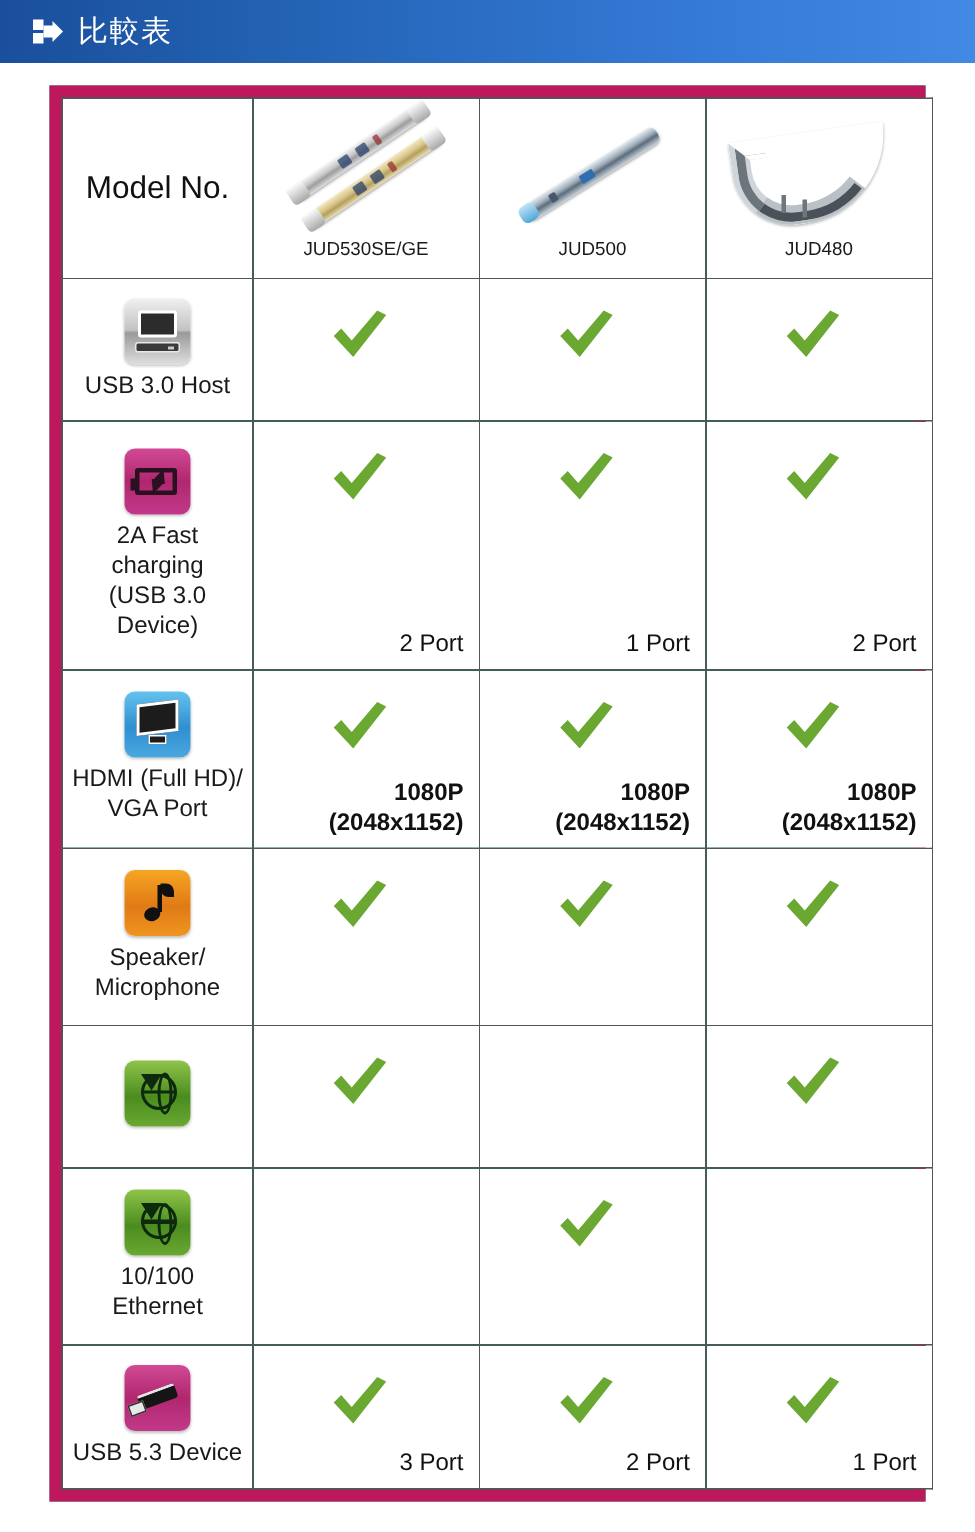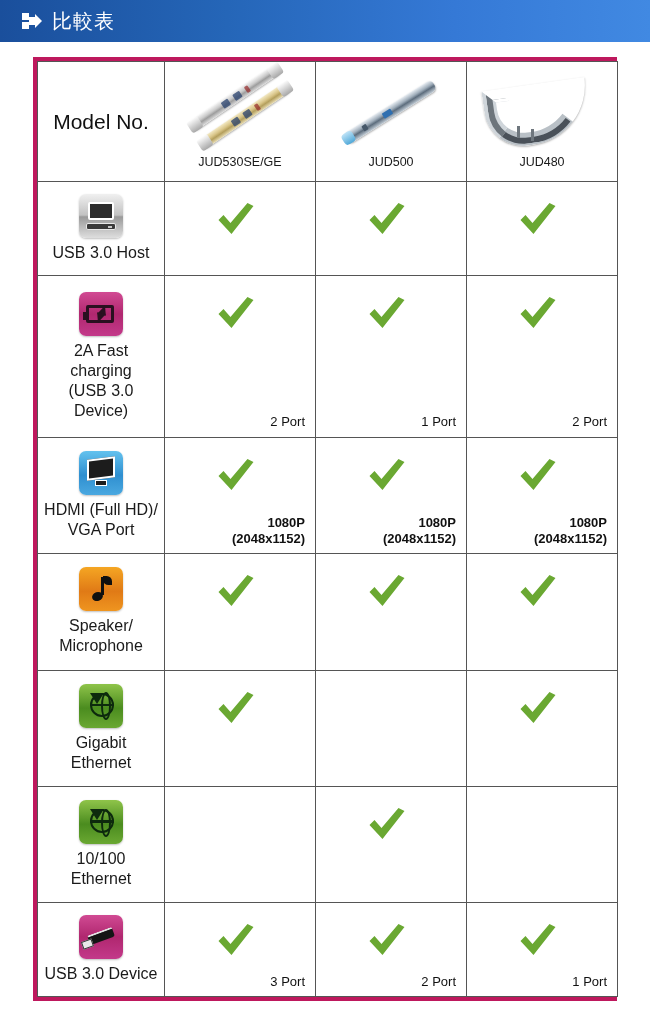--- a/index.html
+++ b/index.html
@@ -49,21 +49,21 @@
     font-weight: normal;
     letter-spacing: 1px;
     line-height: 1;
   }
 
   
   .table-frame {
     position: absolute;
     left: 33px; top: 57px;
     width: 584px; height: 944px;
-    border: 4px solid #be185d;
+    border: 8px solid #be185d;
     background: #0f766e;
   }
   table.compare {
     width: 100%;
     height: 100%;
     border-collapse: collapse;
     table-layout: fixed;
   }
   table.compare td {
     border: 1px solid #555555;
@@ -372,21 +372,21 @@
     top: 14px;
     transform: translateX(-56%);
     width: 42px; height: 38px;
   }
   .check svg { display: block; width: 42px; height: 38px; }
   .note {
     position: absolute;
     right: 2px;
     bottom: 2px;
     text-align: right;
-    font-size: 13px;
+    font-size: 16px;
     color: #111111;
     line-height: 1.25;
     white-space: pre-line;
   }
   .row-tall .val-inner { min-height: 82px; font-weight: bold; }
 </style>
 </head>
 <body>
 
 <div class="page-header">
@@ -618,21 +618,20 @@
               </span>
             </div>
           </td>
         </tr>
         <tr class="">
           <td class="feature-cell">
             <div class="feat-icon ic-green">
               <span class="g-globe"></span>
               <span class="g-arrow"></span>
             </div>
-            <div class="feat-label">Gigabit<br>Ethernet</div>
           </td>
           <td class="val-cell">
             <div class="val-inner">
               <span class="check">
                 <svg viewBox="0 0 42 38">
                   <path d="M4 20 L9 15 L16 23 L33 3 L39 6 L17 34 Z" fill="#ffffff" opacity=".9" transform="translate(1.5,2)"></path>
                   <path d="M4 20 L9 15 L16 23 L33 3 L39 6 L17 34 Z" fill="#6aa832"></path>
                 </svg>
               </span>
             </div>
@@ -674,21 +673,21 @@
           </td>
           <td class="val-cell">
             <div class="val-inner"></div>
           </td>
         </tr>
         <tr class="">
           <td class="feature-cell">
             <div class="feat-icon ic-pink">
               <span class="g-stick"></span>
             </div>
-            <div class="feat-label">USB 3.0 Device</div>
+            <div class="feat-label">USB 5.3 Device</div>
           </td>
           <td class="val-cell">
             <div class="val-inner">
               <span class="check">
                 <svg viewBox="0 0 42 38">
                   <path d="M4 20 L9 15 L16 23 L33 3 L39 6 L17 34 Z" fill="#ffffff" opacity=".9" transform="translate(1.5,2)"></path>
                   <path d="M4 20 L9 15 L16 23 L33 3 L39 6 L17 34 Z" fill="#6aa832"></path>
                 </svg>
               </span>
               <div class="note">3 Port</div>

